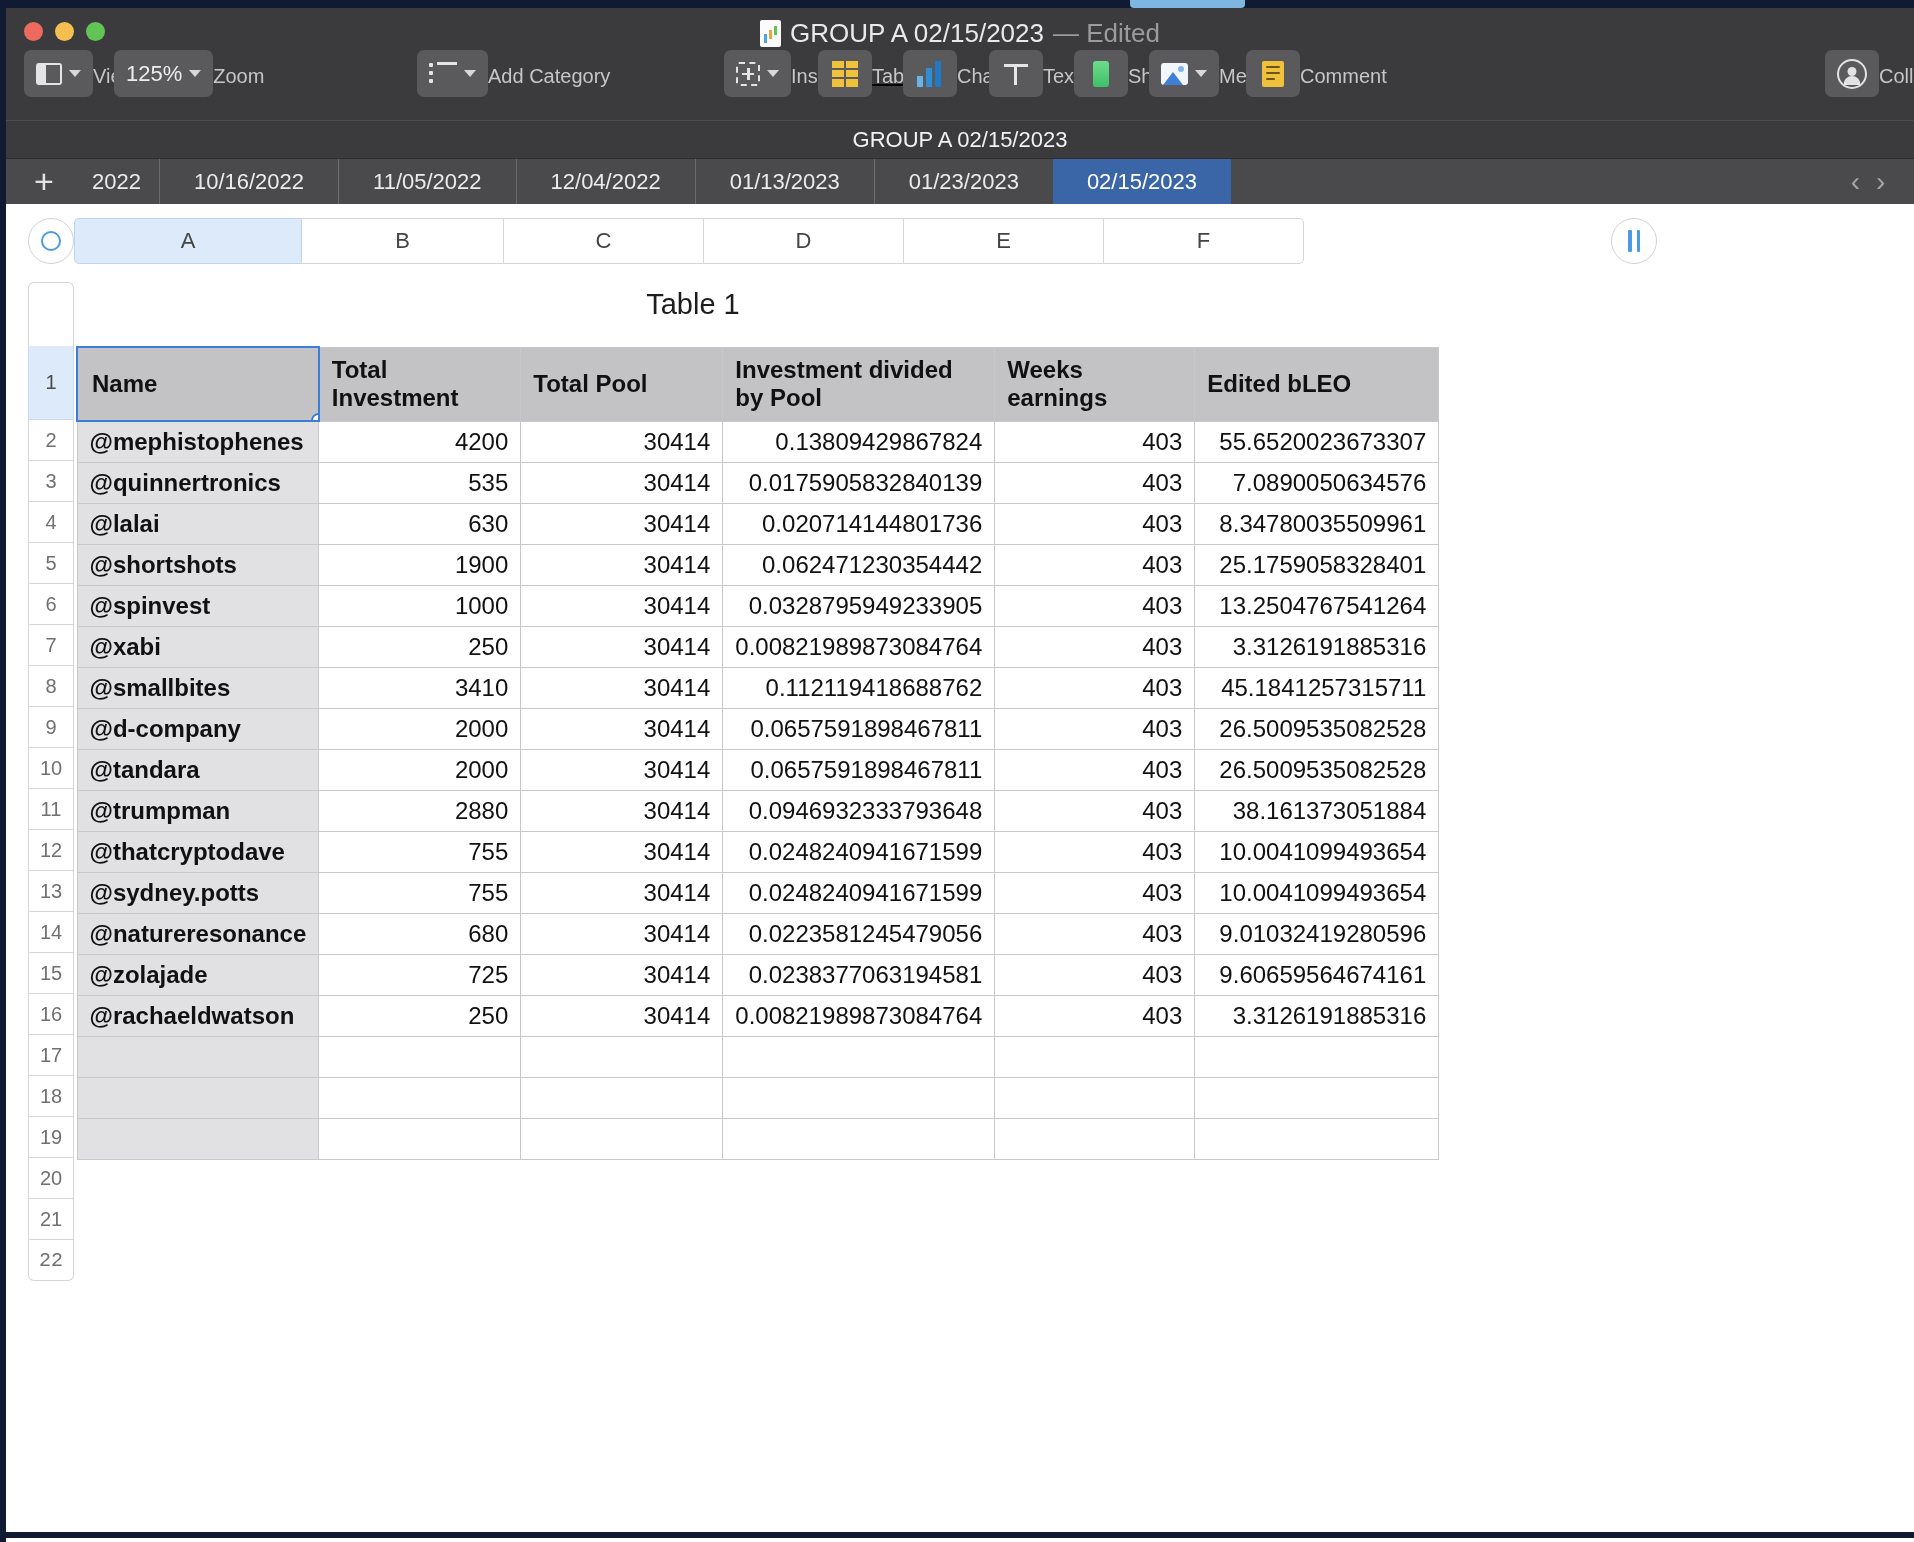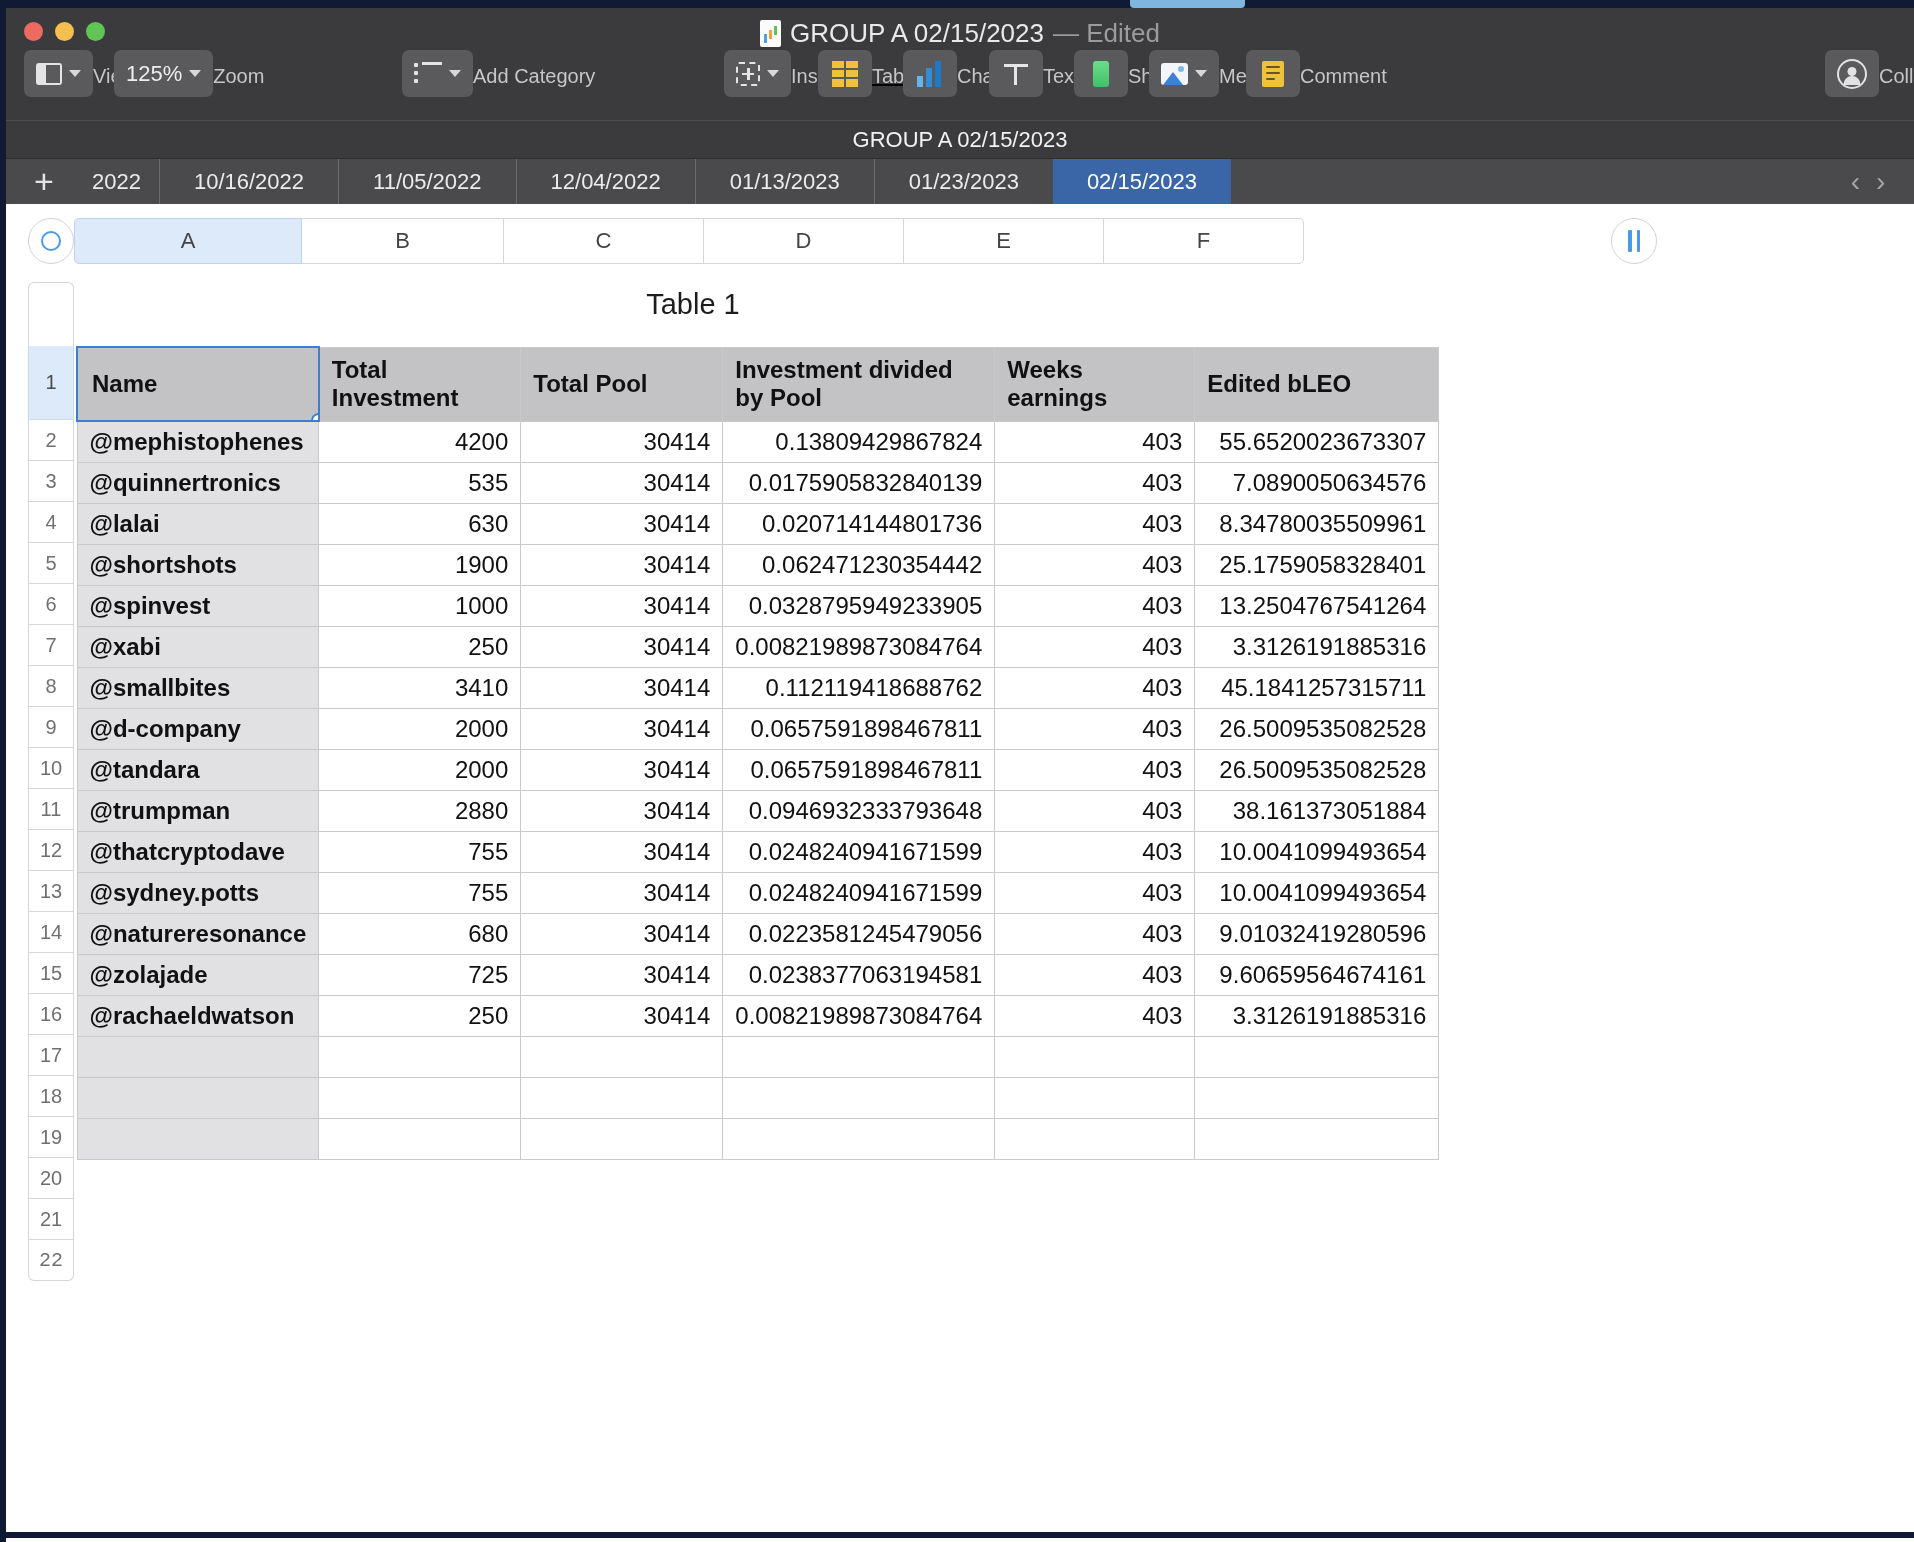--- a/index.html
+++ b/index.html
@@ -285,21 +285,21 @@
       <div class="tb-group" style="left:108px; top:0;">
         <div class="tb-item">
           <div class="tb-btn">
             <span class="zoom-text">125%</span>
             <span class="chev"></span>
           </div>
           <div class="tb-label">Zoom</div>
         </div>
       </div>
 
-      <div class="tb-group" style="left:396px; top:0;align-items:center;">
+      <div class="tb-group" style="left:411px; top:0;align-items:center;">
         <div class="tb-item">
           <div class="tb-btn">
             <span class="ic-cat">
               <b></b>
                 <b></b>
                 <b></b>
                 <i></i>
                 <i></i>
                 <i></i>
             </span>

